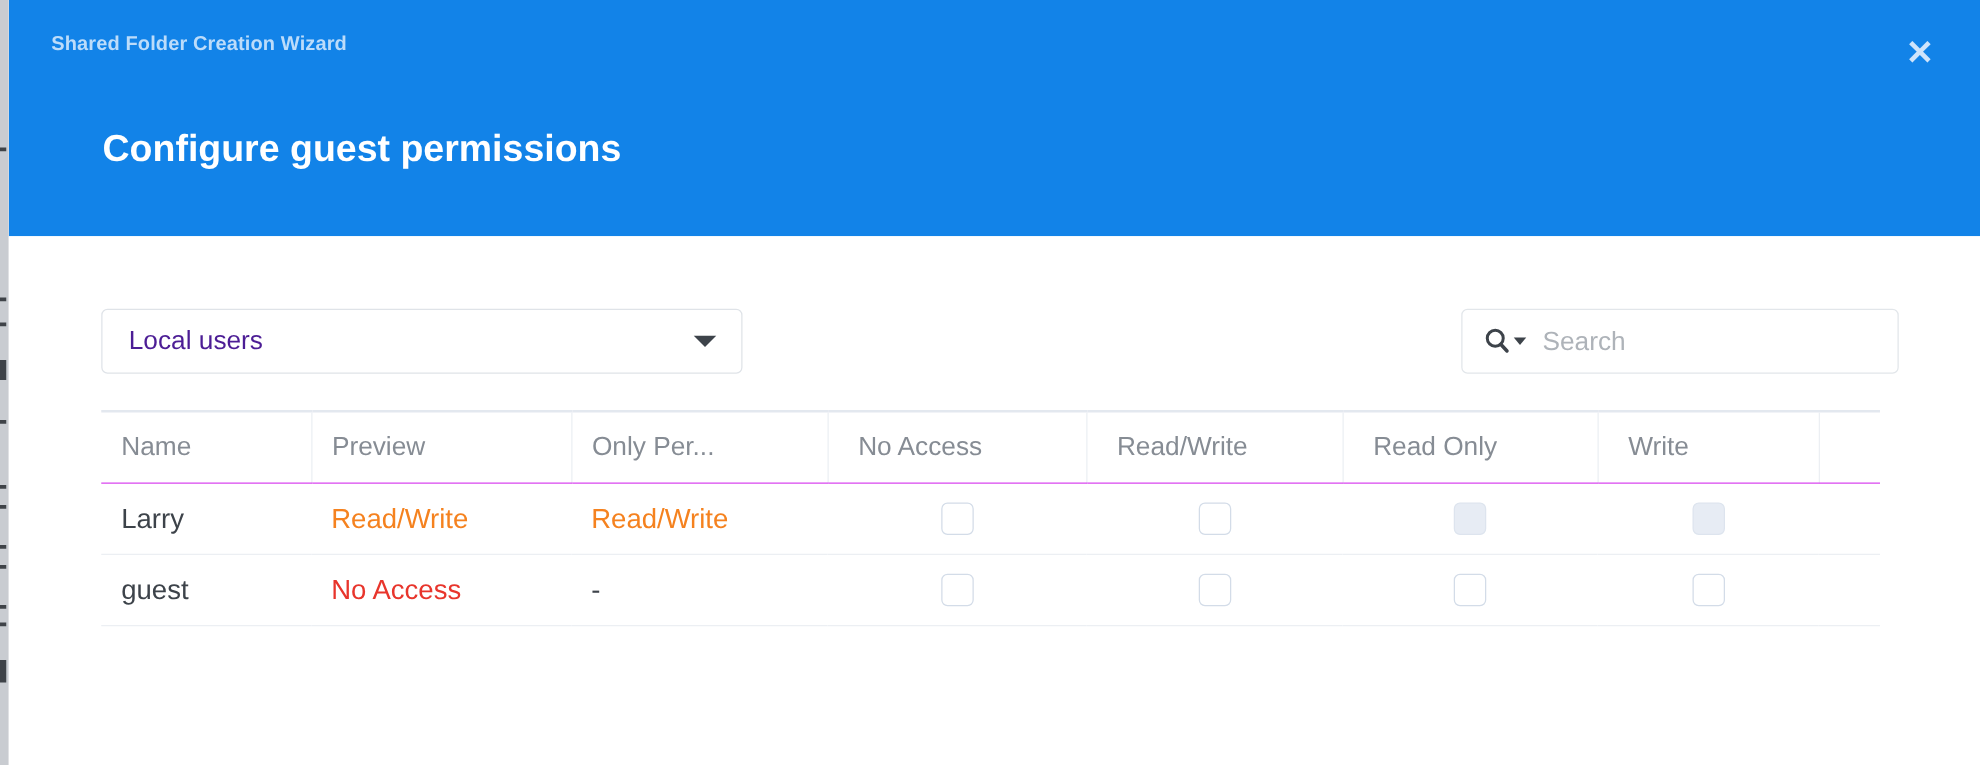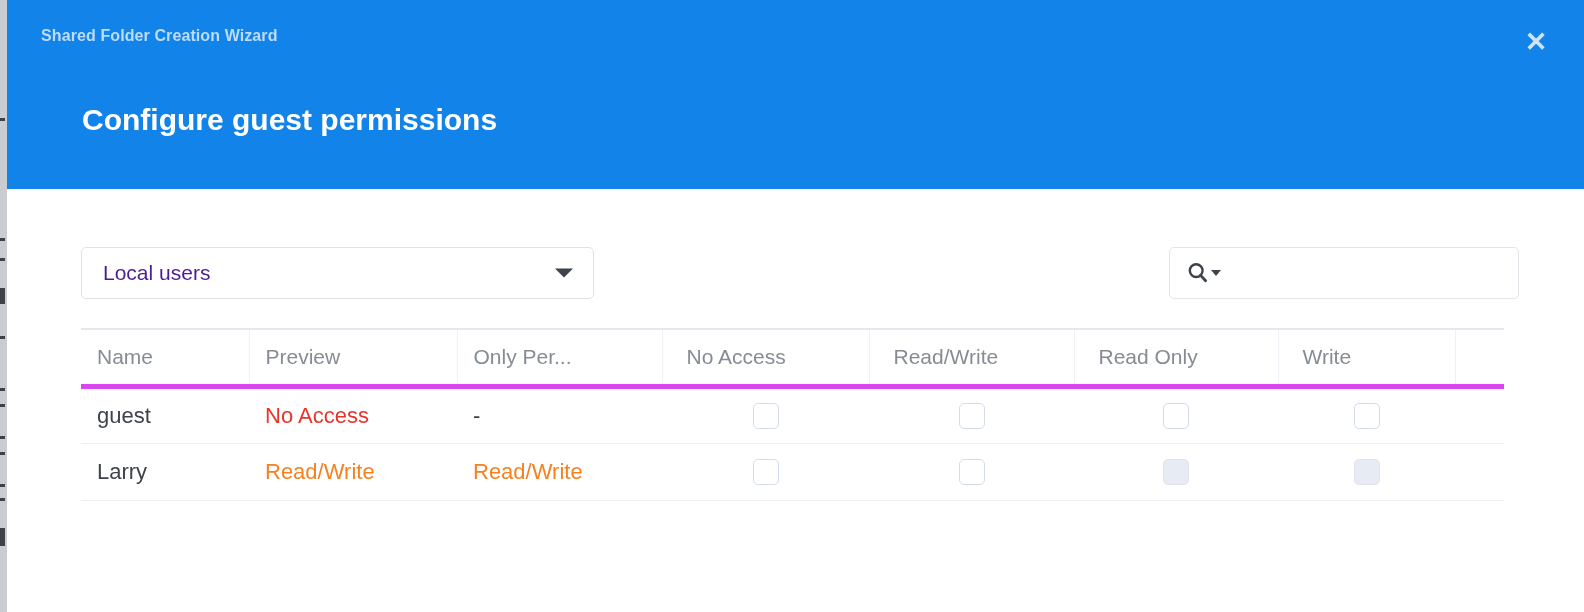--- a/index.html
+++ b/index.html
@@ -192,21 +192,21 @@
   }
   .perm-table th,
   .perm-table td {
     padding: 0;
     margin: 0;
     font-weight: normal;
   }
   .perm-table thead tr { height: 57px; }
   .perm-table thead th {
     border-top: 2px solid #e3e8ef;
-    border-bottom: 5px solid #d946ef;
+    border-bottom: 1px solid #d946ef;
     border-right: 1px solid #eceff3;
     text-align: left;
     vertical-align: middle;
     font-size: 21px;
     color: #868c94;
     white-space: nowrap;
     overflow: hidden;
   }
   .perm-table thead th.last-col { border-right: 0; }
   .perm-table thead th > span { padding-left: 16px; display: inline-block; }
@@ -292,20 +292,21 @@
         </div>
 
         <div class="search-box">
           <span class="search-icon-wrap">
             <svg width="24" height="24" viewBox="0 0 24 24" aria-hidden="true">
               <circle cx="10.2" cy="9.6" r="6.4" fill="none" stroke="#3d434a" stroke-width="2.4"></circle>
               <line x1="14.6" y1="14.4" x2="19.6" y2="19.8" stroke="#3d434a" stroke-width="2.8" stroke-linecap="round"></line>
             </svg>
             <span class="s-caret"></span>
           </span>
+          <input class="search-input" type="text" placeholder="Search" style="">
         </div>
       </div>
 
       <table class="perm-table">
         <colgroup>
           <col style="width:168px">
           <col style="width:208px">
           <col style="width:205px">
           <col style="width:207px">
           <col style="width:205px">
@@ -340,20 +341,43 @@
             <th class="last-col">
               <span></span>
             </th>
           </tr>
         </thead>
 
         <tbody>
 
 
           <tr>
+            <td class="c-name">Larry</td>
+            <td class="c-prev">
+              <span class="v-rw">Read/Write</span>
+            </td>
+            <td class="c-group">
+              <span class="v-rw">Read/Write</span>
+            </td>
+            <td class="c-check">
+              <span class="cbox"></span>
+            </td>
+            <td class="c-check">
+              <span class="cbox"></span>
+            </td>
+            <td class="c-check">
+              <span class="cbox disabled"></span>
+            </td>
+            <td class="c-check">
+              <span class="cbox disabled"></span>
+            </td>
+            <td></td>
+          </tr>
+
+          <tr>
             <td class="c-name">guest</td>
             <td class="c-prev">
               <span class="v-na">No Access</span>
             </td>
             <td class="c-group">
               <span class="v-dash">-</span>
             </td>
             <td class="c-check">
               <span class="cbox"></span>
             </td>
@@ -362,41 +386,18 @@
             </td>
             <td class="c-check">
               <span class="cbox"></span>
             </td>
             <td class="c-check">
               <span class="cbox"></span>
             </td>
             <td></td>
           </tr>
 
-          <tr>
-            <td class="c-name">Larry</td>
-            <td class="c-prev">
-              <span class="v-rw">Read/Write</span>
-            </td>
-            <td class="c-group">
-              <span class="v-rw">Read/Write</span>
-            </td>
-            <td class="c-check">
-              <span class="cbox"></span>
-            </td>
-            <td class="c-check">
-              <span class="cbox"></span>
-            </td>
-            <td class="c-check">
-              <span class="cbox disabled"></span>
-            </td>
-            <td class="c-check">
-              <span class="cbox disabled"></span>
-            </td>
-            <td></td>
-          </tr>
-
         </tbody>
       </table>
 
     </div>
   </div>
 </div>
 
 </body></html>

